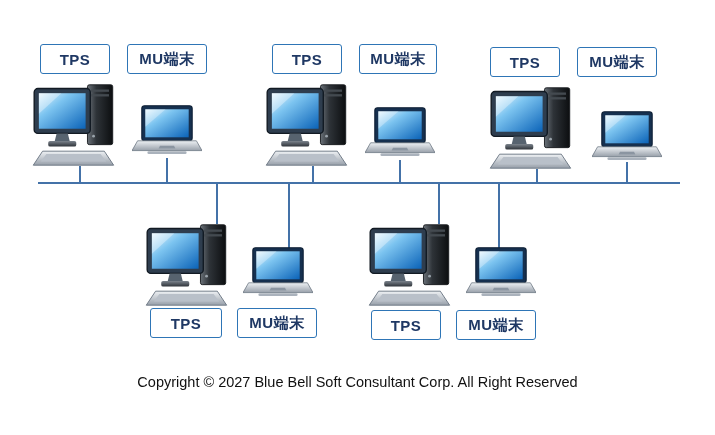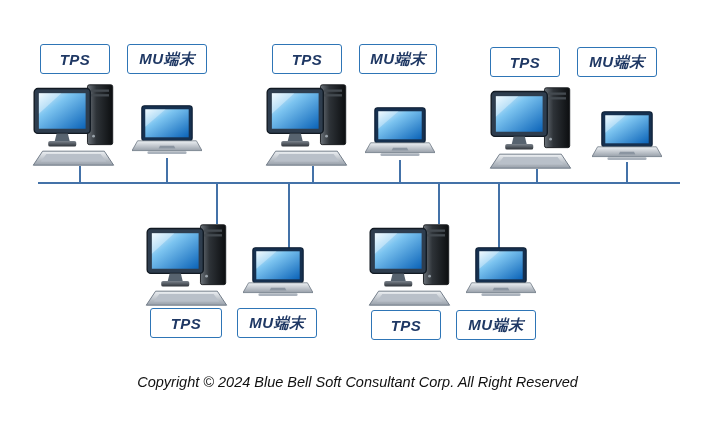--- a/index.html
+++ b/index.html
@@ -1,20 +1,20 @@
 <!DOCTYPE html>
 <html><head>
 <meta charset="utf-8">
 <style>
   html,body{margin:0;padding:0;}
   body{
     width:715px;height:435px;position:relative;background:#ffffff;
     font-family:"Liberation Sans", sans-serif;overflow:hidden;
   }
-  .stage{position:absolute;left:0;top:0;width:715px;height:435px;font-style:italic;}
+  .stage{position:absolute;left:0;top:0;width:715px;height:435px;}
   .label-box{
     position:absolute;box-sizing:border-box;height:30px;
     border:1.6px solid #2E75B6;border-radius:3px;background:#ffffff;
     display:flex;align-items:center;justify-content:center;
     font-weight:bold;font-size:15px;color:#1F3864;letter-spacing:0.5px;
   }
   .vline{position:absolute;width:2px;background:#4472A8;}
   .bus{position:absolute;height:2px;background:#4472A8;}
   .icon{position:absolute;display:block;}
   .copyright{
@@ -124,15 +124,15 @@
 
   <svg class="icon" style="left:368px;top:222px;" width="96" height="86" viewBox="0 0 100 92">
       <use href="#desktop-icon"></use>
     </svg>
   <svg class="icon" style="left:466px;top:246px;" width="70" height="54" viewBox="0 0 100 76">
       <use href="#laptop-icon"></use>
     </svg>
   <div class="label-box" style="left:371px;top:310px;width:70px;">TPS</div>
   <div class="label-box" style="left:456px;top:310px;width:80px;">MU端末</div>
 
-  <div class="copyright">Copyright © 2024 Blue Bell Soft Consultant Corp. All Right Reserved</div>
+  <div class="copyright">Copyright © 2027 Blue Bell Soft Consultant Corp. All Right Reserved</div>
 
 </div>
 
 </body></html>

